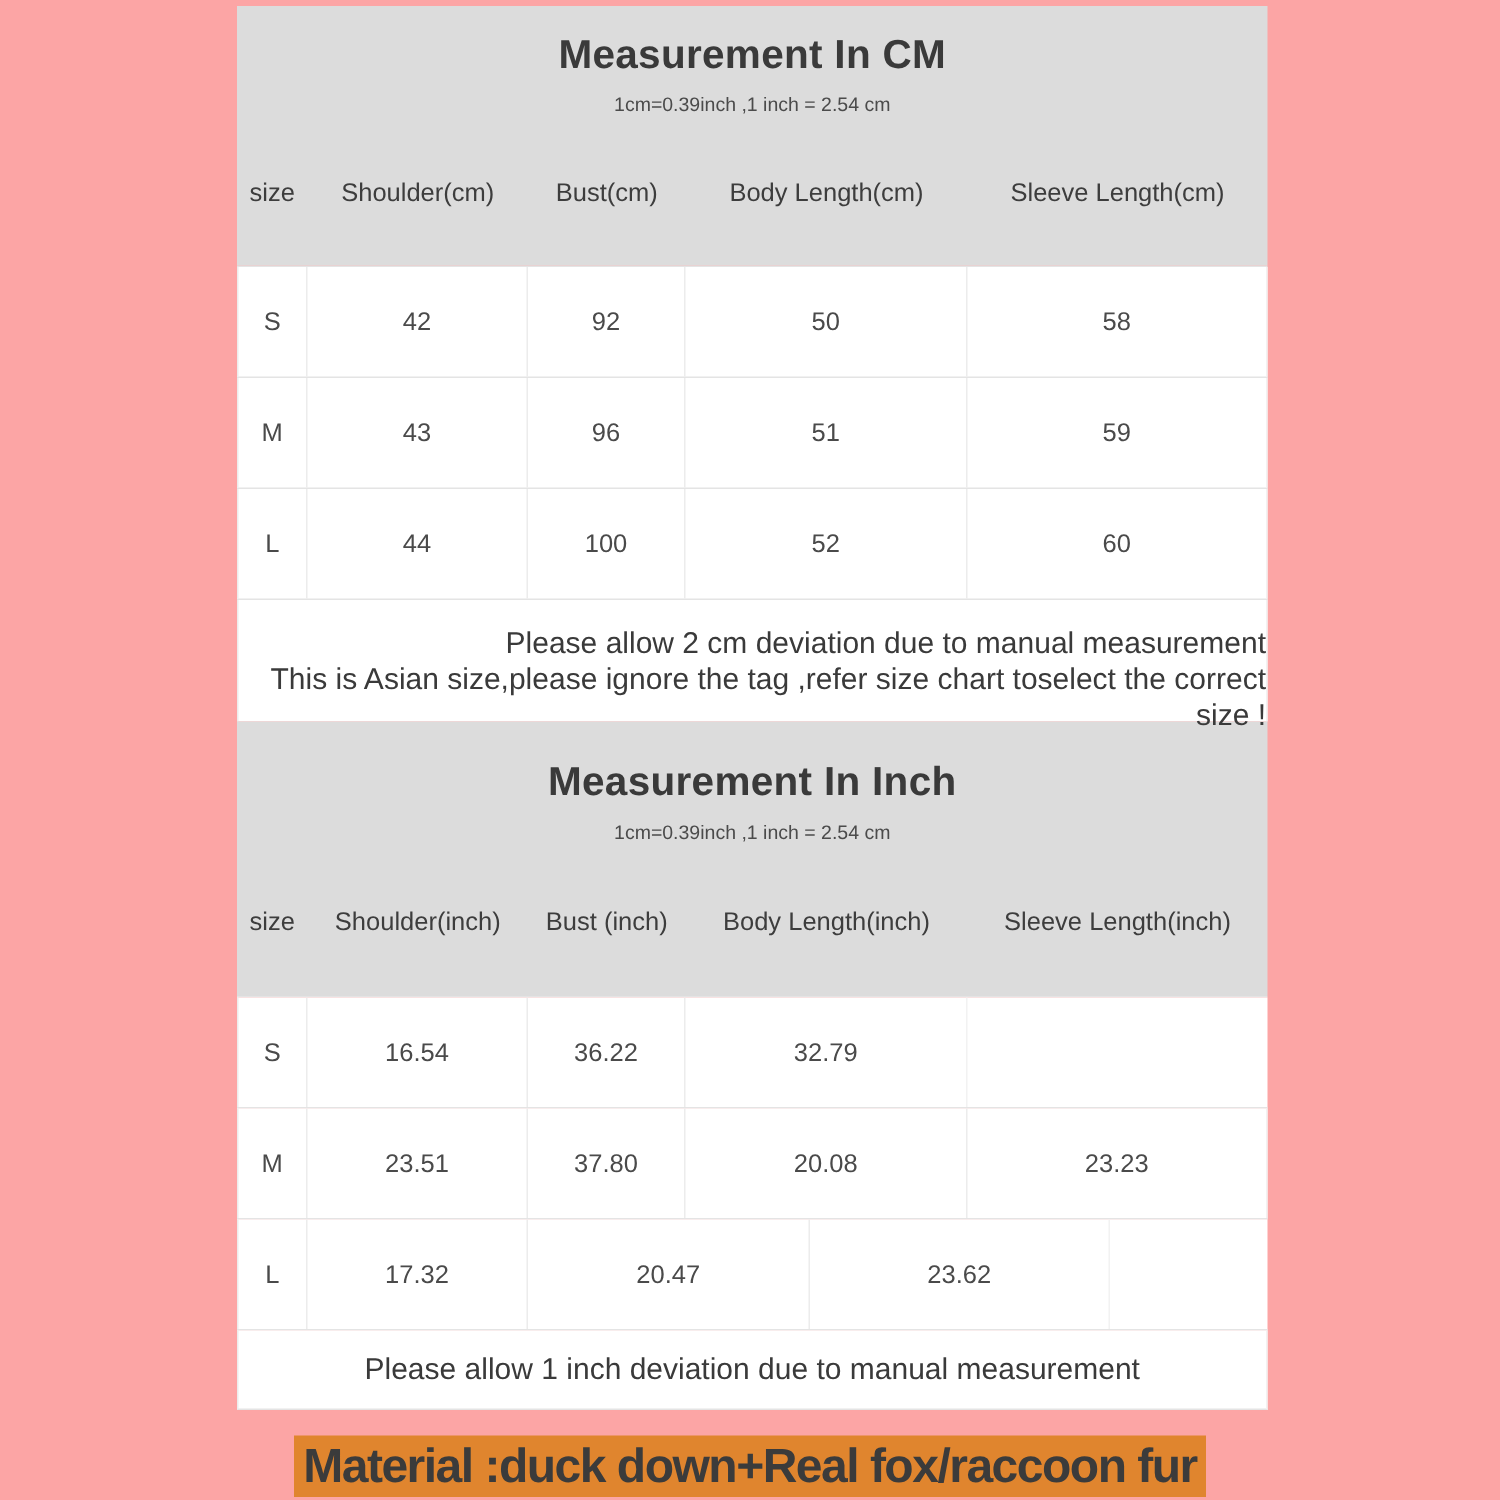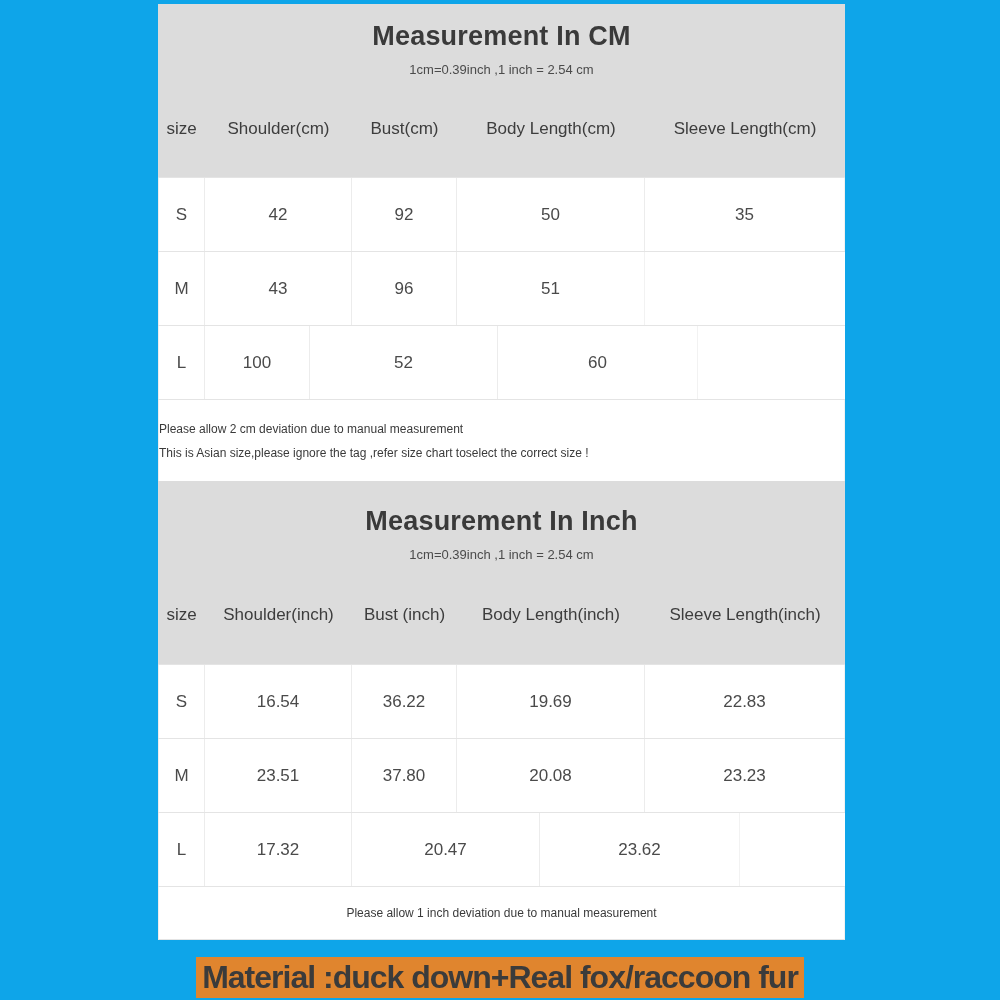--- a/index.html
+++ b/index.html
@@ -8,21 +8,21 @@
     --border-row: #e4e4e4;
     --text-main: #3d3d3d;
     --text-cell: #4a4a4a;
     --note-text: #3a3a3a;
     --banner-bg: #e0852e;
     --banner-text: #3b3b3b;
   }
   * { margin:0; padding:0; box-sizing:border-box; }
   html,body { width:1000px; height:1000px; background:#ffffff;
     font-family:"Liberation Sans","DejaVu Sans",sans-serif; color:var(--text-main); }
-  .page { position:relative; width:1000px; height:1000px; background:#0ea5e9; overflow:hidden; }
+  .page { position:relative; width:1000px; height:1000px; background:#fca5a5; overflow:hidden; }
   .sheet { position:absolute; left:158px; top:0; width:687px; }
 
   .gray-block { background:var(--header-bg); }
   .gray-block.cm { margin-top:4px; height:173px; }
   .gray-block.inch { height:183px; }
 
   .section-title { text-align:center; font-size:27px; line-height:40px; font-weight:bold;
     color:#3a3a3a; letter-spacing:0.2px; }
   .gray-block.cm .section-title { padding-top:12px; }
   .gray-block.inch .section-title { padding-top:20px; }
@@ -42,21 +42,21 @@
 
   .size-table { border-top:1px solid var(--border-row); }
   .trow { display:flex; height:74px; border-bottom:1px solid var(--border-row); background:#fff; }
   .tcell { display:flex; align-items:center; justify-content:center; font-size:17px;
     color:var(--text-cell); border-right:1px solid var(--border-soft); }
   .tcell:first-child { border-left:1px solid var(--border-soft); }
   .tcell:last-child { border-right:1px solid #f2f2f2; }
 
   .notes-block { height:81px; background:#fff; border-left:1px solid var(--border-soft);
     border-right:1px solid #f2f2f2; padding-top:17px; }
-  .note-line { text-align:left; font-size:12px; line-height:24px; color:var(--note-text); }
+  .note-line { text-align:right; font-size:20px; line-height:24px; color:var(--note-text); }
 
   .note-strip { height:53px; background:#fff; border-left:1px solid var(--border-soft);
     border-right:1px solid #f2f2f2; border-bottom:1px solid var(--border-row);
     display:flex; align-items:center; justify-content:center; }
 
   .banner-wrap { position:absolute; left:0; top:957px; width:1000px; text-align:center; }
   .material-banner { display:inline-block; background:var(--banner-bg); color:var(--banner-text);
     font-size:32px; font-weight:bold; letter-spacing:-1px; line-height:41px; height:41px;
     padding:0 6px; white-space:nowrap; }
 </style>
@@ -77,30 +77,32 @@
         <div class="hcell c4">Sleeve Length(cm)</div>
       </div>
     </div>
 
     <div class="size-table">
       <div class="trow">
         <div class="tcell c0">S</div>
         <div class="tcell c1">42</div>
         <div class="tcell c2">92</div>
         <div class="tcell c3">50</div>
-        <div class="tcell c4">35</div>
+        <div class="tcell c4">58</div>
       </div>
       <div class="trow">
         <div class="tcell c0">M</div>
         <div class="tcell c1">43</div>
         <div class="tcell c2">96</div>
         <div class="tcell c3">51</div>
+        <div class="tcell c4">59</div>
       </div>
       <div class="trow">
         <div class="tcell c0">L</div>
+        <div class="tcell c1">44</div>
         <div class="tcell c2">100</div>
         <div class="tcell c3">52</div>
         <div class="tcell c4">60</div>
       </div>
     </div>
 
     <div class="notes-block">
       <div class="note-line">Please allow 2 cm deviation due to manual measurement</div>
       <div class="note-line">This is Asian size,please ignore the tag ,refer size chart toselect the correct size !</div>
     </div>
@@ -115,22 +117,21 @@
         <div class="hcell c3">Body Length(inch)</div>
         <div class="hcell c4">Sleeve Length(inch)</div>
       </div>
     </div>
 
     <div class="size-table">
       <div class="trow">
         <div class="tcell c0">S</div>
         <div class="tcell c1">16.54</div>
         <div class="tcell c2">36.22</div>
-        <div class="tcell c3">19.69</div>
-        <div class="tcell c4">22.83</div>
+        <div class="tcell c3">32.79</div>
       </div>
       <div class="trow">
         <div class="tcell c0">M</div>
         <div class="tcell c1">23.51</div>
         <div class="tcell c2">37.80</div>
         <div class="tcell c3">20.08</div>
         <div class="tcell c4">23.23</div>
       </div>
       <div class="trow">
         <div class="tcell c0">L</div>

